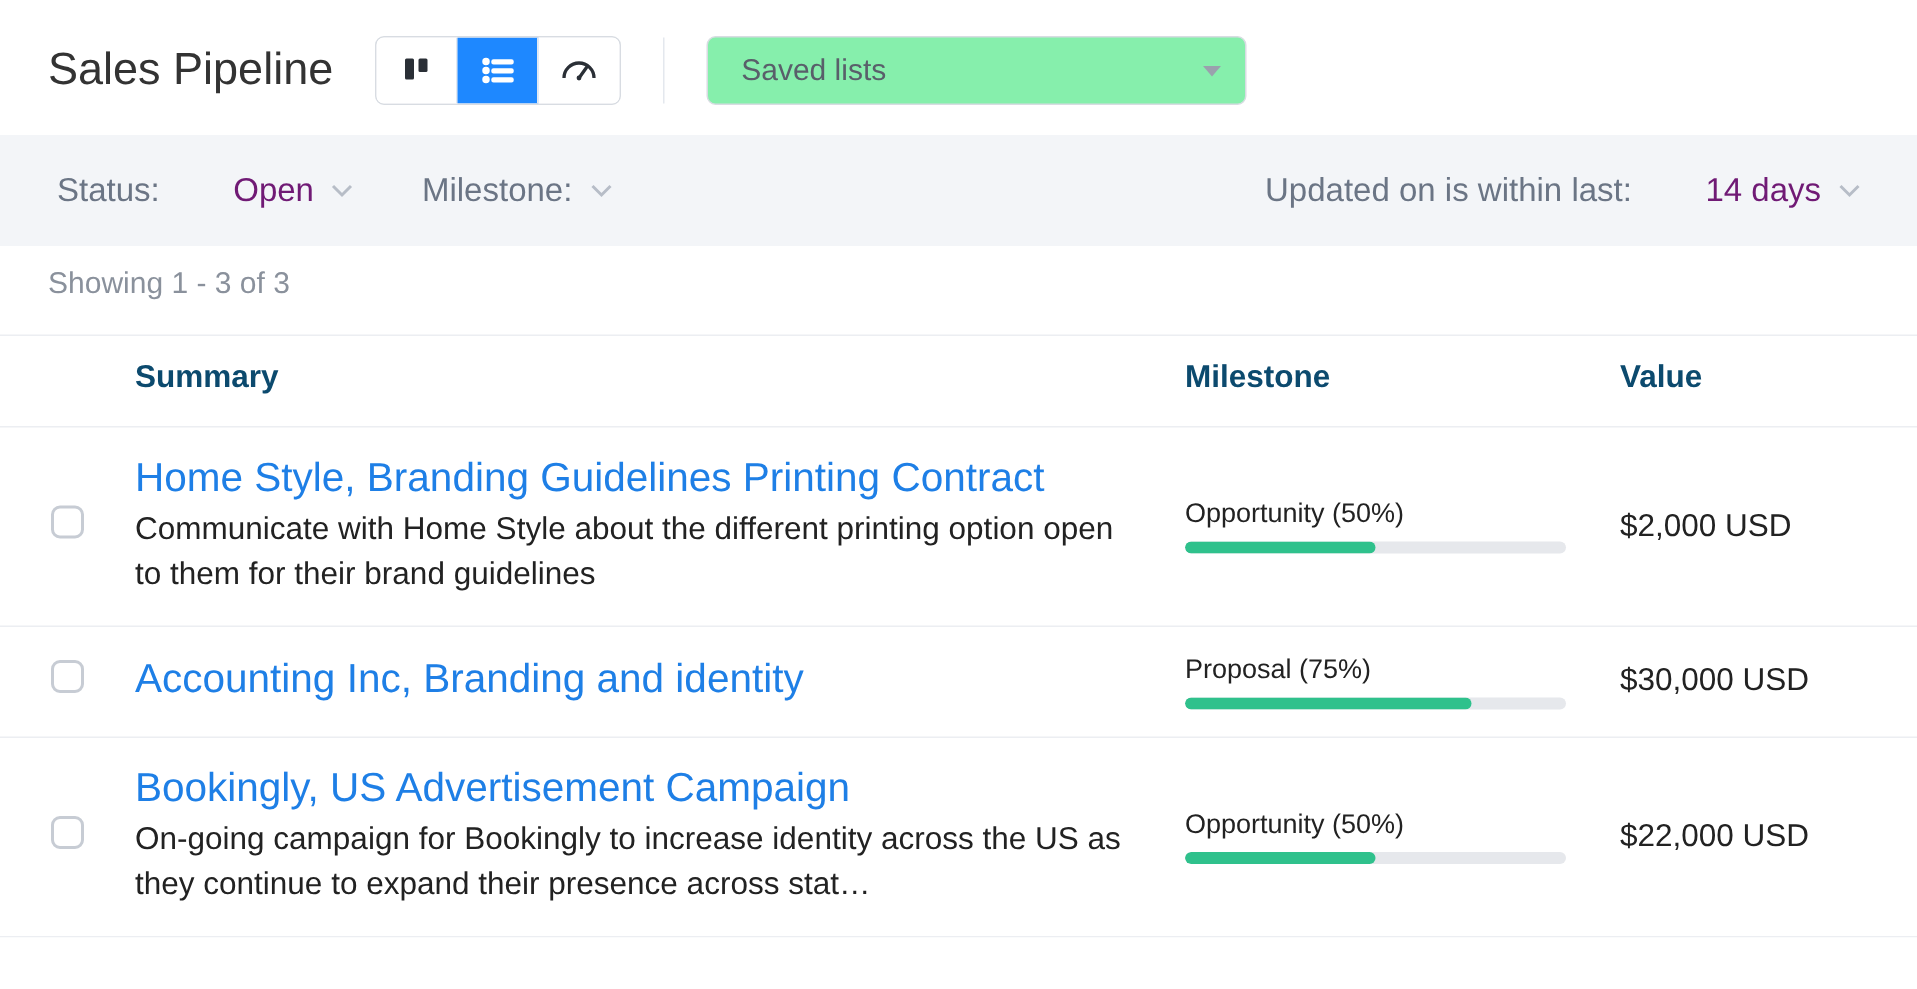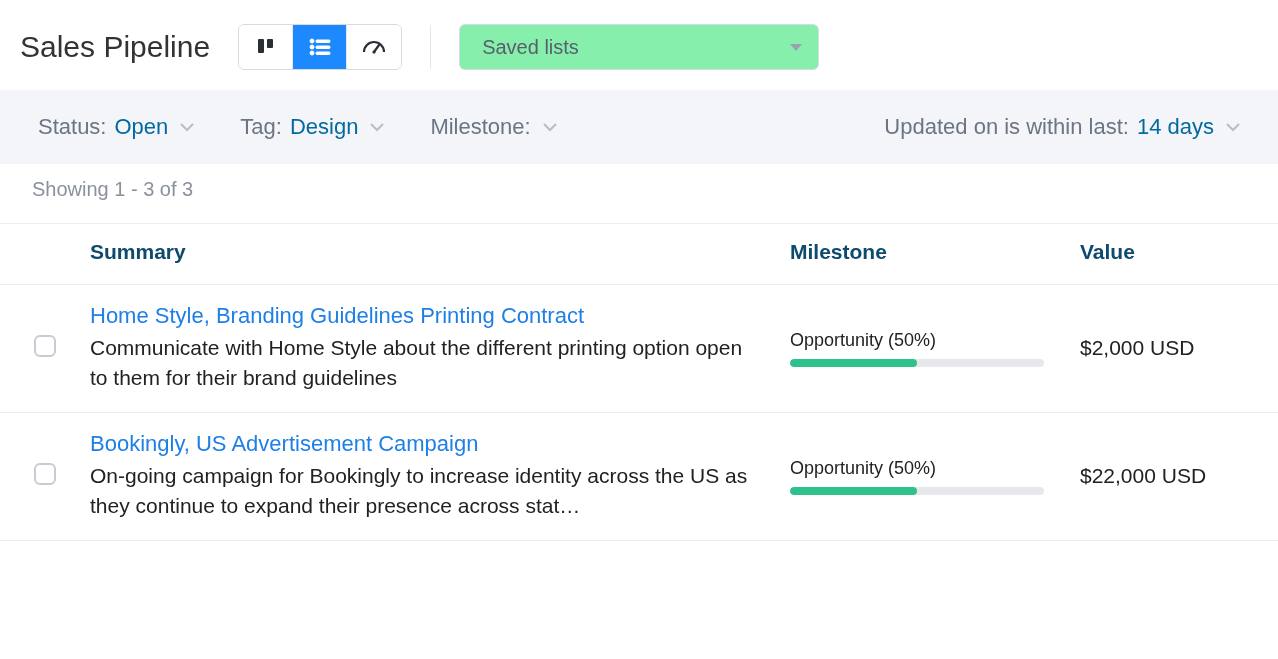--- a/index.html
+++ b/index.html
@@ -6,21 +6,21 @@
 body {
   margin: 0;
   font-family: -apple-system, BlinkMacSystemFont, "Segoe UI", Helvetica, Arial, sans-serif;
   color: #1a1a1a;
   background: #fff;
   width: 1278px;
 }
 .header {
   display: flex;
   align-items: center;
-  padding: 24px 32px 20px 20px;
+  padding: 24px 32px 20px 32px;
   gap: 28px;
 }
 .page-title {
   font-size: 30px;
   font-weight: 400;
   color: #333;
   margin: 0;
 }
 .view-toggle {
   display: flex;
@@ -81,21 +81,21 @@
   color: #6b7280;
   gap: 46px;
 }
 .filter-bar .filter {
   display: flex;
   align-items: center;
   gap: 8px;
   cursor: pointer;
 }
 .filter .lab { color: #6b7585; }
-.filter .val { color: #0369a1; }
+.filter .val { color: #701a75; margin-left: 41px; }
 .chev {
   display: inline-block;
   margin-left: 4px;
 }
 .chev svg { display: block; }
 .spacer { flex: 1; }
 .showing {
   padding: 14px 44px 22px 32px;
   font-size: 20px;
   color: #8a919c;
@@ -126,21 +126,21 @@
 .chk {
   width: 22px; height: 22px;
   border: 2px solid #c7ccd4;
   border-radius: 6px;
   background: #fff;
   display: inline-block;
   cursor: pointer;
 }
 .deal-title {
   color: #1e7fe6;
-  font-size: 22px;
+  font-size: 27px;
   cursor: pointer;
   display: block;
   margin-bottom: 4px;
 }
 .deal-desc {
   color: #222;
   font-size: 21px;
   line-height: 1.45;
   max-width: 660px;
 }
@@ -210,29 +210,20 @@
   <div class="filter">
     <span class="lab">Status:</span>
     <span class="val">Open</span>
     <span class="chev">
       <svg width="14" height="9" viewBox="0 0 14 9">
           <path d="M1 1 L7 7 L13 1" fill="none" stroke="#b7bdc7" stroke-width="2"></path>
         </svg>
     </span>
   </div>
   <div class="filter">
-    <span class="lab">Tag:</span>
-    <span class="val">Design</span>
-    <span class="chev">
-      <svg width="14" height="9" viewBox="0 0 14 9">
-          <path d="M1 1 L7 7 L13 1" fill="none" stroke="#b7bdc7" stroke-width="2"></path>
-        </svg>
-    </span>
-  </div>
-  <div class="filter">
     <span class="lab">Milestone:</span>
     <span class="chev">
       <svg width="14" height="9" viewBox="0 0 14 9">
           <path d="M1 1 L7 7 L13 1" fill="none" stroke="#b7bdc7" stroke-width="2"></path>
         </svg>
     </span>
   </div>
   <div class="spacer"></div>
   <div class="filter">
     <span class="lab">Updated on is within last:</span>
@@ -267,20 +258,33 @@
           <div class="mile-label">Opportunity (50%)</div>
           <div class="progress">
             <div class="bar" style="width: 50%;"></div>
           </div>
         </td>
         <td class="col-value value-cell">$2,000 USD</td>
       </tr>
       <tr>
         <td class="col-check"><span class="chk"></span></td>
         <td class="col-summary">
+          <a class="deal-title">Accounting Inc, Branding and identity</a>
+        </td>
+        <td class="col-milestone">
+          <div class="mile-label">Proposal (75%)</div>
+          <div class="progress">
+            <div class="bar" style="width: 75%;"></div>
+          </div>
+        </td>
+        <td class="col-value value-cell">$30,000 USD</td>
+      </tr>
+      <tr>
+        <td class="col-check"><span class="chk"></span></td>
+        <td class="col-summary">
           <a class="deal-title">Bookingly, US Advertisement Campaign</a>
           <div class="deal-desc">On-going campaign for Bookingly to increase identity across the US as they continue to expand their presence across stat…</div>
         </td>
         <td class="col-milestone">
           <div class="mile-label">Opportunity (50%)</div>
           <div class="progress">
             <div class="bar" style="width: 50%;"></div>
           </div>
         </td>
         <td class="col-value value-cell">$22,000 USD</td>

